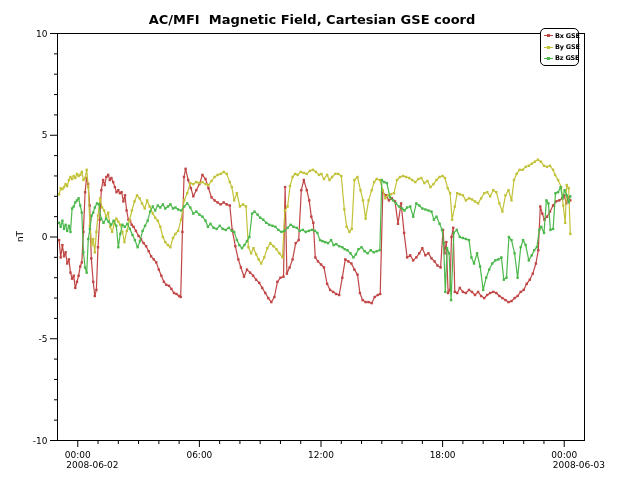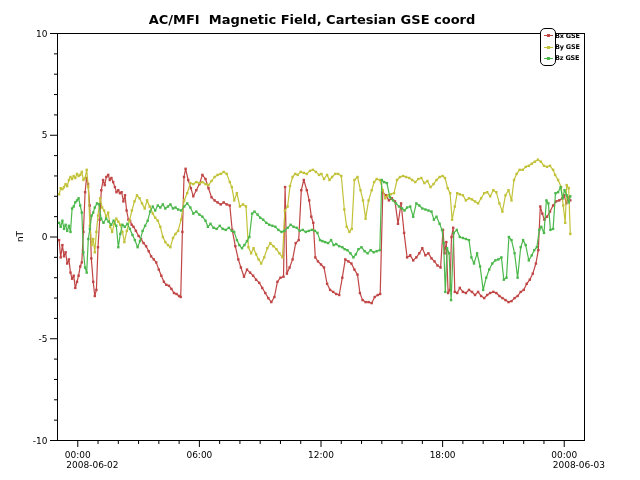--- a/index.html
+++ b/index.html
@@ -4,21 +4,21 @@
 <style>
   html,body{margin:0;padding:0;background:#fff;}
   #screen{position:relative;width:640px;height:480px;background:#fff;overflow:hidden;
           font-family:"DejaVu Sans",sans-serif;}
   #chart-title{position:absolute;left:0;top:12px;width:624px;text-align:center;
                font-size:13px;font-weight:700;color:#000;white-space:pre;}
   #plot-svg{position:absolute;left:0;top:0;}
   #plot-svg text{font-family:"DejaVu Sans",sans-serif;fill:#000;}
   .tick-label{font-size:9px;}
   .date-label{font-size:9px;}
-  #legend{position:absolute;left:540px;top:28px;width:16px;height:38px;
+  #legend{position:absolute;left:540px;top:28px;width:39px;height:38px;
           border:1px solid #000;border-radius:5px;background:#fff;
           display:flex;flex-direction:column;justify-content:space-evenly;
           padding:1px 0 1px 3px;box-sizing:border-box;z-index:2;}
   .legend-row{display:flex;align-items:center;gap:2px;height:11px;}
   .legend-label{font-size:6.5px;font-weight:700;color:#000;letter-spacing:-0.2px;white-space:nowrap;}
   .swatch{position:relative;width:9px;height:1px;background:var(--c);flex:0 0 9px;}
   .swatch::after{content:'';position:absolute;left:3px;top:-1px;width:3px;height:3px;background:var(--c);}
 </style>
 </head>
 <body>

